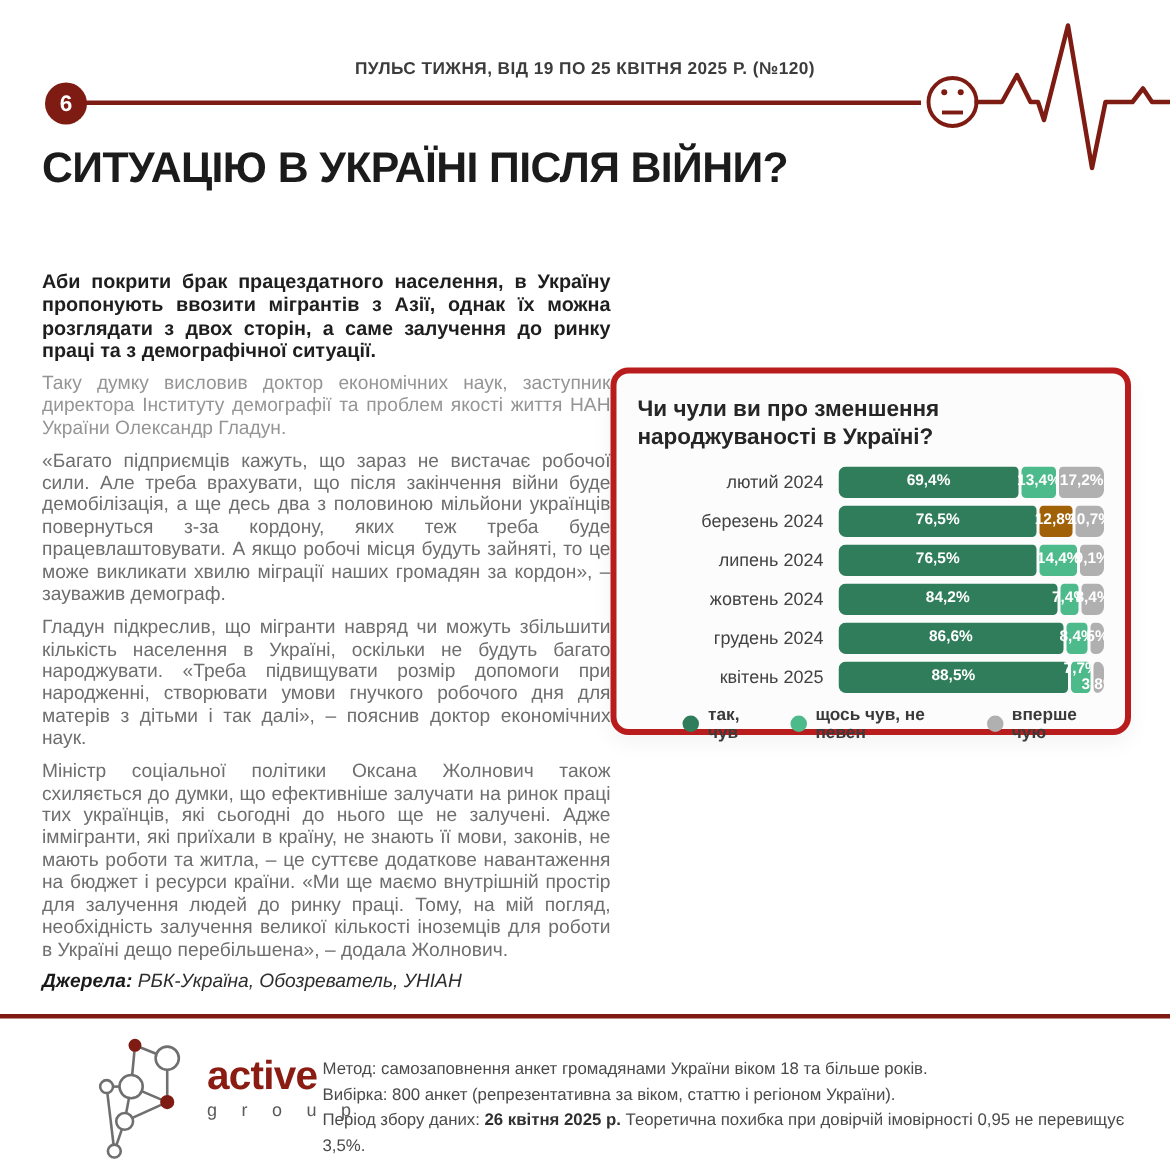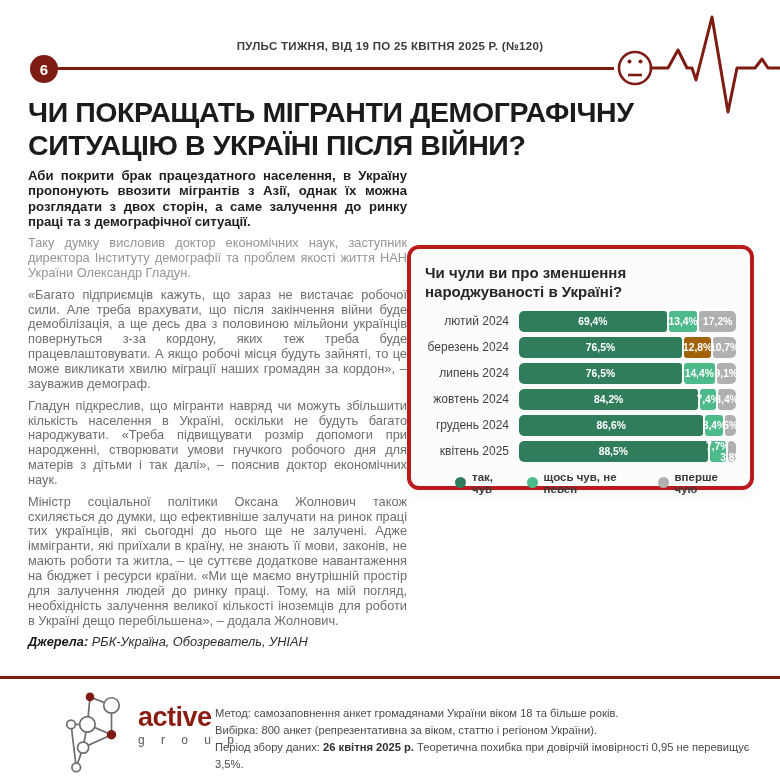--- a/index.html
+++ b/index.html
@@ -13,35 +13,35 @@
   .header-rule{position:absolute;left:56px;top:67px;width:558px;height:3px;background:#7E1C13;}
   .header-title{position:absolute;left:0;top:40px;width:780px;text-align:center;
         font-size:11.5px;font-weight:bold;letter-spacing:.3px;color:#3c3c3c;}
   .pulse-svg{position:absolute;left:610px;top:10px;}
 
   
   .main-title{position:absolute;left:28px;top:96px;width:640px;font-size:28.5px;line-height:1.16;
         font-weight:bold;letter-spacing:-0.4px;color:#1b1b1b;}
 
   
-  .article{position:absolute;left:28px;top:168px;width:379px;font-size:12.8px;line-height:1.16;
+  .article{position:absolute;left:28px;top:180px;width:379px;font-size:12.8px;line-height:1.16;
         text-align:justify;}
   .article p{margin:0 0 7px 0;}
   .lead{font-weight:bold;color:#1e1e1e;font-size:13.2px;}
   .para-light{color:#959595;}
   .para{color:#6e6e6e;}
   .sources{margin-top:11px;color:#2d2d2d;text-align:left;font-style:italic;}
   .sources b{color:#1a1a1a;}
 
   
   .card{position:absolute;left:407px;top:245px;width:347px;height:245px;box-sizing:border-box;
         background:#fcfcfc;border:4px solid #b91c1c;border-radius:12px;
         box-shadow:0 5px 14px rgba(0,0,0,.05);padding:15px 14px 10px 14px;}
   .chart-title{font-size:15px;font-weight:bold;line-height:1.26;color:#262626;width:300px;margin:0 0 9px 0;}
-  .bar-row{display:flex;align-items:center;margin-bottom:5px;height:21px;}
+  .bar-row{display:flex;align-items:center;margin-bottom:5px;height:21px;margin-left:40px;}
   .row-label{width:84px;flex:0 0 84px;text-align:right;padding-right:10px;font-size:12px;color:#424242;}
   .bar{flex:1;display:flex;gap:2px;height:21px;border-radius:5px;overflow:hidden;}
   .seg{position:relative;height:100%;border-radius:3px;flex-basis:0;min-width:2px;}
   .seg-label{position:absolute;left:50%;top:50%;transform:translate(-50%,-50%);
         color:#fff;font-size:10.3px;font-weight:bold;white-space:nowrap;}
   .seg-label.lbl-up{top:27%;}
   .seg-label.lbl-down{top:76%;}
   .legend{display:flex;align-items:center;margin:9px 0 0 30px;gap:16px;}
   .legend-item{display:flex;align-items:center;gap:6px;font-size:11.5px;font-weight:bold;color:#3a3a3a;}
   .legend-dot{width:11px;height:11px;border-radius:50%;flex:0 0 11px;}
@@ -70,21 +70,20 @@
     <g stroke="#7E1C13" fill="none" stroke-width="2.6">
       <circle cx="25" cy="58" r="16"></circle>
       <line x1="18" y1="65" x2="32" y2="65"></line>
     </g>
     <circle cx="19.5" cy="51.5" r="2" fill="#7E1C13"></circle>
     <circle cx="30.5" cy="51.5" r="2" fill="#7E1C13"></circle>
     <path d="M41,58 H58 L68,40 L77,58 H82 L86,70 L102,7 L118,102 L127,58 H145 L152,49 L158,58 H170" fill="none" stroke="#7E1C13" stroke-width="3" stroke-linejoin="round" stroke-linecap="round"></path>
   </svg>
 
   <div class="main-title">
-    <div>ЧИ ПОКРАЩАТЬ МІГРАНТИ ДЕМОГРАФІЧНУ</div>
     <div>СИТУАЦІЮ В УКРАЇНІ ПІСЛЯ ВІЙНИ?</div>
   </div>
 
   <div class="article">
     <p class="lead">Аби покрити брак працездатного населення, в Україну пропонують ввозити мігрантів з Азії, однак їх можна розглядати з двох сторін, а саме залучення до ринку праці та з демографічної ситуації.</p>
     <p class="para-light">Таку думку висловив доктор економічних наук, заступник директора Інституту демографії та проблем якості життя НАН України Олександр Гладун.</p>
     <p class="para">«Багато підприємців кажуть, що зараз не вистачає робочої сили. Але треба врахувати, що після закінчення війни буде демобілізація, а ще десь два з половиною мільйони українців повернуться з-за кордону, яких теж треба буде працевлаштовувати. А якщо робочі місця будуть зайняті, то це може викликати хвилю міграції наших громадян за кордон», – зауважив демограф.</p>
     <p class="para">Гладун підкреслив, що мігранти навряд чи можуть збільшити кількість населення в Україні, оскільки не будуть багато народжувати. «Треба підвищувати розмір допомоги при народженні, створювати умови гнучкого робочого дня для матерів з дітьми і так далі», – пояснив доктор економічних наук.</p>
     <p class="para">Міністр соціальної політики Оксана Жолнович також схиляється до думки, що ефективніше залучати на ринок праці тих українців, які сьогодні до нього ще не залучені. Адже іммігранти, які приїхали в країну, не знають її мови, законів, не мають роботи та житла, – це суттєве додаткове навантаження на бюджет і ресурси країни. «Ми ще маємо внутрішній простір для залучення людей до ринку праці. Тому, на мій погляд, необхідність залучення великої кількості іноземців для роботи в Україні дещо перебільшена», – додала Жолнович.</p>
     <p class="sources"><b>Джерела:</b><span> РБК-Україна, Обозреватель, УНІАН</span></p>

